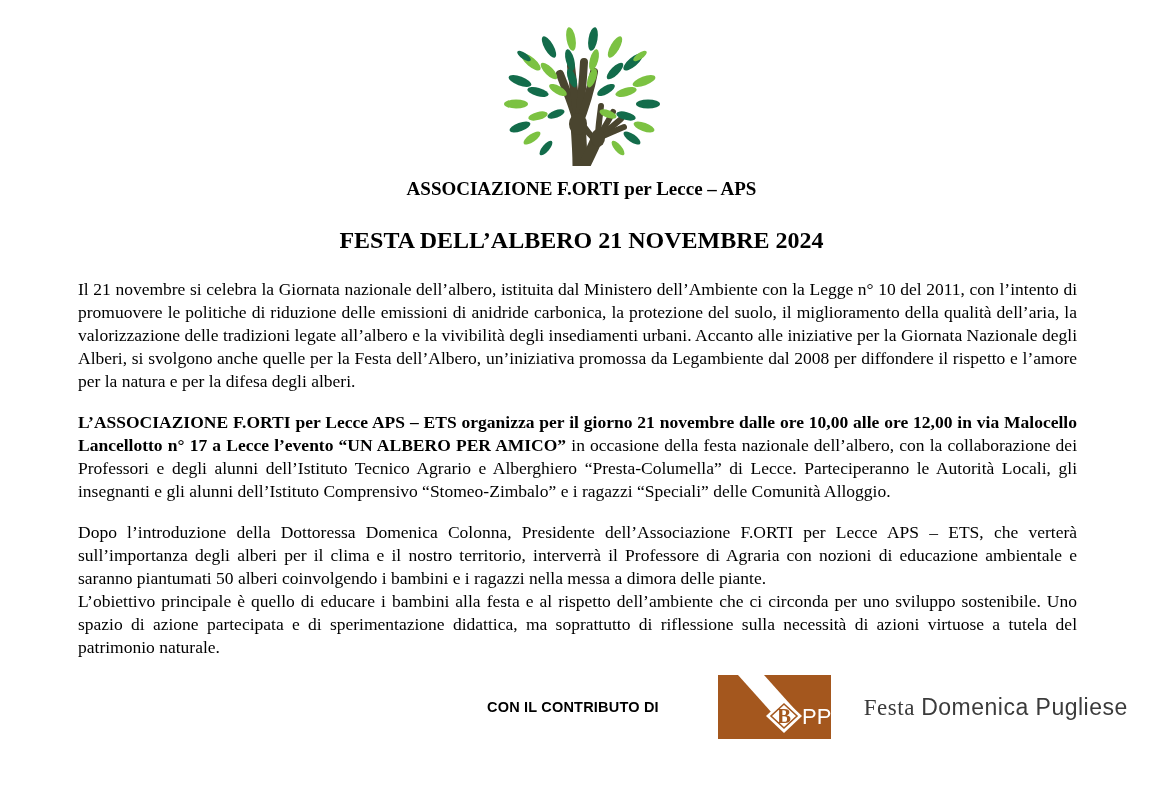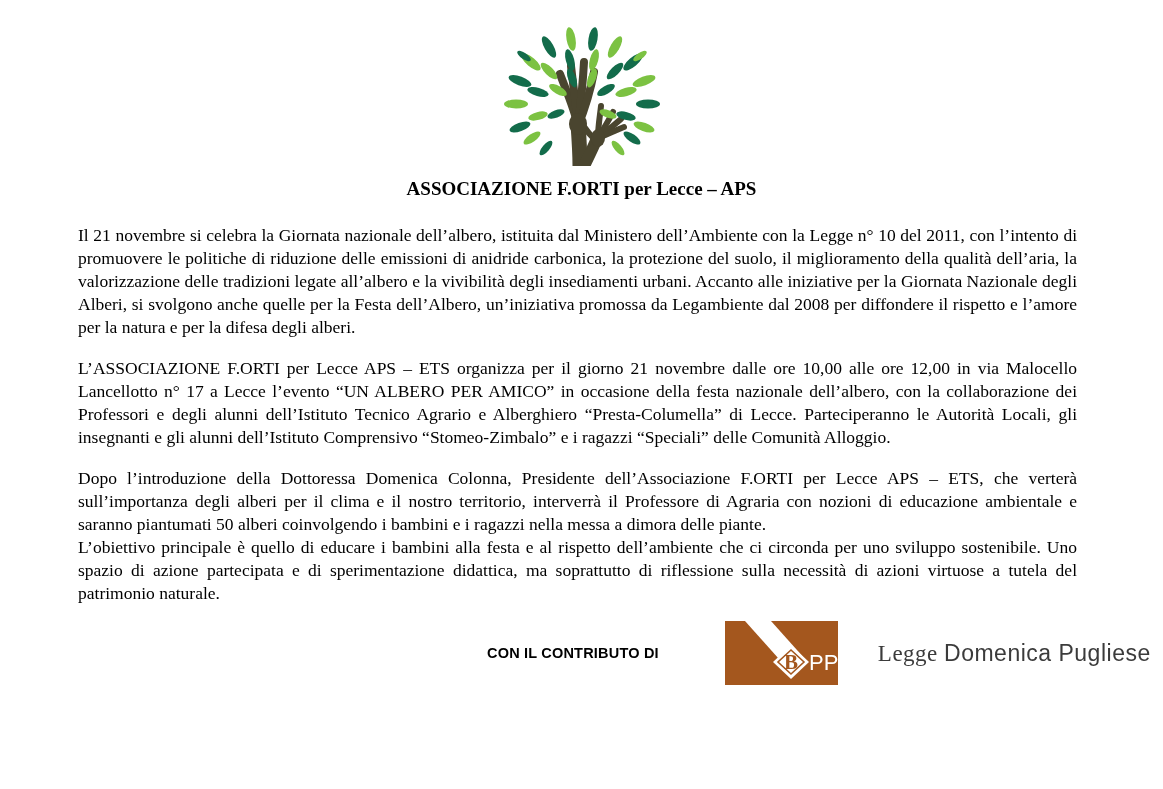--- a/index.html
+++ b/index.html
@@ -11,25 +11,25 @@
   .header{text-align:center;}
   .logo-wrap{padding-top:26px;}
   .org-name{font-size:19px;font-weight:bold;margin-top:8px;}
   .doc-title{font-size:24px;font-weight:bold;margin-top:27px;}
   .doc-subtitle{font-size:19px;font-weight:bold;margin-top:21px;}
   .body-text{margin-top:24px;}
   .body-text p{
     font-size:17.5px;line-height:23px;text-align:justify;margin:0 8px 18px 0;
   }
   .body-text p.no-gap{margin-bottom:0;}
-  .bold-lead{font-weight:normal;}
+  .bold-lead{font-weight:bold;}
   .footer{
     display:flex;align-items:center;margin-top:16px;
     padding-left:409px; 
-    gap:16px;
+    gap:9px;
   }
   .contrib-label{
     font-family:"Liberation Sans", sans-serif;
     font-size:14.5px;font-weight:bold;letter-spacing:.2px;white-space:nowrap;
   }
   .bpp-logo{margin-left:50px;flex:none;display:block;}
   .bank-name{
     margin-left:24px;white-space:nowrap;color:#3b3b3b;font-size:23px;letter-spacing:.5px;
   }
   .bank-name .serif-part{font-family:"Liberation Serif", serif;}
@@ -92,20 +92,21 @@
           <ellipse cx="138" cy="112" rx="10" ry="4" fill="#136C4B" transform="rotate(35 138 112)"></ellipse>
           <ellipse cx="52" cy="122" rx="9" ry="3.6" fill="#136C4B" transform="rotate(-50 52 122)"></ellipse>
           <ellipse cx="124" cy="122" rx="9" ry="3.6" fill="#7CC242" transform="rotate(50 124 122)"></ellipse>
           <ellipse cx="146" cy="30" rx="8" ry="3.2" fill="#7CC242" transform="rotate(-35 146 30)"></ellipse>
           <ellipse cx="30" cy="30" rx="8" ry="3.2" fill="#136C4B" transform="rotate(35 30 30)"></ellipse>
         </g>
       </svg>
     </div>
 
     <div class="org-name">ASSOCIAZIONE F.ORTI per Lecce – APS</div>
+    <div class="doc-title">FESTA DELL’ALBERO 21 NOVEMBRE 2024</div>
   </div>
 
   <div class="body-text">
     <p>Il 21 novembre si celebra la Giornata nazionale dell’albero, istituita dal Ministero dell’Ambiente con la Legge n° 10 del 2011, con l’intento di promuovere le politiche di riduzione delle emissioni di anidride carbonica, la protezione del suolo, il miglioramento della qualità dell’aria, la valorizzazione delle tradizioni legate all’albero e la vivibilità degli insediamenti urbani. Accanto alle iniziative per la Giornata Nazionale degli Alberi, si svolgono anche quelle per la Festa dell’Albero, un’iniziativa promossa da Legambiente dal 2008 per diffondere il rispetto e l’amore per la natura e per la difesa degli alberi.</p>
     <p><span class="bold-lead">L’ASSOCIAZIONE F.ORTI per Lecce APS – ETS organizza per il giorno 21 novembre dalle ore 10,00 alle ore 12,00 in via Malocello Lancellotto n° 17 a Lecce l’evento “UN ALBERO PER AMICO”</span><span> in occasione della festa nazionale dell’albero, con la collaborazione dei Professori e degli alunni dell’Istituto Tecnico Agrario e Alberghiero “Presta-Columella” di Lecce. Parteciperanno le Autorità Locali, gli insegnanti e gli alunni dell’Istituto Comprensivo “Stomeo-Zimbalo” e i ragazzi “Speciali” delle Comunità Alloggio.</span></p>
     <p class="no-gap">Dopo l’introduzione della Dottoressa Domenica Colonna, Presidente dell’Associazione F.ORTI per Lecce APS – ETS, che verterà sull’importanza degli alberi per il clima e il nostro territorio, interverrà il Professore di Agraria con nozioni di educazione ambientale e saranno piantumati 50 alberi coinvolgendo i bambini e i ragazzi nella messa a dimora delle piante.</p>
     <p class="no-gap">L’obiettivo principale è quello di educare i bambini alla festa e al rispetto dell’ambiente che ci circonda per uno sviluppo sostenibile. Uno spazio di azione partecipata e di sperimentazione didattica, ma soprattutto di riflessione sulla necessità di azioni virtuose a tutela del patrimonio naturale.</p>
   </div>
 
   <div class="footer">
@@ -113,16 +114,16 @@
 
     <svg class="bpp-logo" width="113" height="64" viewBox="0 0 113 64" aria-hidden="true">
       <rect x="0" y="0" width="113" height="64" fill="#A4571E"></rect>
       <polygon points="20,0 46,0 80,38 54,38" fill="#ffffff"></polygon>
       <polygon points="66,24 84,41 66,58 48,41" fill="#ffffff"></polygon>
       <polygon points="66,29 79,41 66,53 53,41" fill="none" stroke="#A4571E" stroke-width="1.6"></polygon>
       <text x="66" y="48" text-anchor="middle" font-family="Liberation Serif, serif" font-weight="bold" font-size="21" fill="#A4571E">B</text>
       <text x="84" y="49" font-family="Liberation Sans, sans-serif" font-size="22" fill="#ffffff">PP</text>
     </svg>
 
-    <span class="bank-name"><span class="serif-part">Legge</span> <span class="sans-part">Domenica Pugliese</span></span>
+    <span class="bank-name"><span class="serif-part">Festa</span> <span class="sans-part">Domenica Pugliese</span></span>
   </div>
 
 </div>
 
 </body></html>

